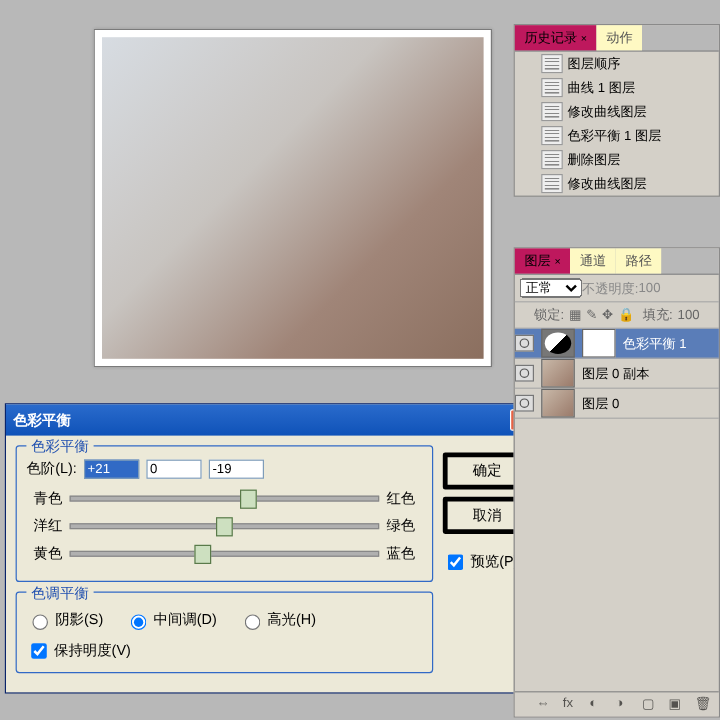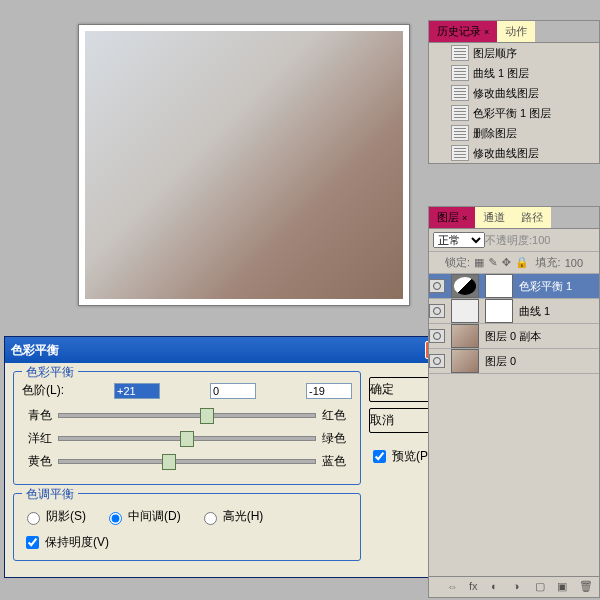--- a/index.html
+++ b/index.html
@@ -5,32 +5,32 @@
 body{margin:0;background:#b8b8b8;font-family:"Microsoft YaHei",SimSun,sans-serif;font-size:12px;width:600px;height:600px;overflow:hidden;position:relative}
 .canvas-img{position:absolute;left:78px;top:24px;width:330px;height:280px;background:#fff;border:1px solid #7a7a7a;box-shadow:0 0 3px rgba(0,0,0,.3)}
 .canvas-img::before{content:"";position:absolute;left:6px;top:6px;right:6px;bottom:6px;background:linear-gradient(135deg,#d7dce2 0%,#c8c4c0 40%,#a08578 70%,#8b6f5f 100%)}
 .dialog{position:absolute;left:4px;top:336px;width:446px;border:1px solid #0a246a;background:#ece9d8}
 .dialog-title{background:linear-gradient(#2a6bcc,#0f52b8);color:#fff;padding:4px 6px;display:flex;justify-content:space-between;align-items:center;font-weight:bold}
 .close-btn{width:18px;height:16px;background:#e76245;border:1px solid #fff;color:#fff;font-size:11px;text-align:center;line-height:14px;border-radius:2px;cursor:pointer}
 .dialog-body{padding:8px;display:flex;gap:8px}
 .left-col{flex:1}
 .fieldset{border:1px solid #3169c6;border-radius:3px;margin:0 0 8px 0;padding:10px 8px 8px 8px;position:relative}
 .fieldset-label{position:absolute;top:-8px;left:8px;background:#ece9d8;color:#2050b0;padding:0 4px}
-.level-row{display:flex;align-items:center;gap:6px;margin-bottom:8px;justify-content:space-between}
+.level-row{display:flex;align-items:center;gap:6px;margin-bottom:8px;justify-content:flex-start}
 .level-row input{width:40px;font-size:11px;padding:1px 2px;border:1px solid #7f9db9}
 .level-row input.sel{background:#316ac5;color:#fff}
 .slider-row{display:flex;align-items:center;gap:6px;margin:6px 0}
 .slider-label{width:30px;text-align:right}
 .slider-end{width:30px}
 .slider-track{flex:1;height:3px;background:#b0b0b0;position:relative;border:1px solid #888}
 .slider-thumb{position:absolute;top:-6px;width:12px;height:14px;background:#cde0c0;border:1px solid #5a7a4a;transform:translateX(-50%);cursor:pointer}
 .radio-row{display:flex;gap:18px;margin:4px 0}
 .radio-row label,.chk-row label{display:flex;align-items:center;gap:3px;cursor:pointer}
 .right-col{width:74px;display:flex;flex-direction:column;gap:6px;padding-top:6px}
-.btn{border:1px solid #000000;background:#ece9d8;padding:3px 0;border-radius:2px;cursor:pointer}
+.btn{border:4px solid #000000;background:#ece9d8;padding:3px 0;text-align:center;border-radius:2px;cursor:pointer}
 .chk-row{margin-top:8px}
 .panel{position:absolute;right:0;background:#d4d0c8;border:1px solid #8a8a8a;font-size:11px}
 .hist-panel{top:20px;width:170px}
 .layer-panel{top:206px;width:170px;bottom:2px}
 .tabs{display:flex;background:#b8b8b8;border-bottom:1px solid #888}
 .tab{padding:3px 8px;background:#fef9c3;color:#555;cursor:pointer}
 .tab.active{background:#be185d;color:#000}
 .tab .x{margin-left:3px;font-size:9px}
 .hist-list{max-height:142px;overflow:hidden}
 .hist-item{display:flex;align-items:center;padding:2px 4px;gap:4px;cursor:pointer}
@@ -195,26 +195,20 @@
   </div>
   <div class="layer-list" id="layerlist">
       <div class="layer-item sel">
         <span class="eye"></span>
         <span class="thumb adj"></span>
         <span class="thumb mask"></span>
         <span>色彩平衡 1</span>
       </div>
       <div class="layer-item ">
         <span class="eye"></span>
-        <span class="thumb curve"></span>
-        <span class="thumb mask"></span>
-        <span>曲线 1</span>
-      </div>
-      <div class="layer-item ">
-        <span class="eye"></span>
         <span class="thumb photo"></span>
         <span>图层 0 副本</span>
       </div>
       <div class="layer-item ">
         <span class="eye"></span>
         <span class="thumb photo"></span>
         <span>图层 0</span>
       </div>
     </div>
   <div class="toolbar">

